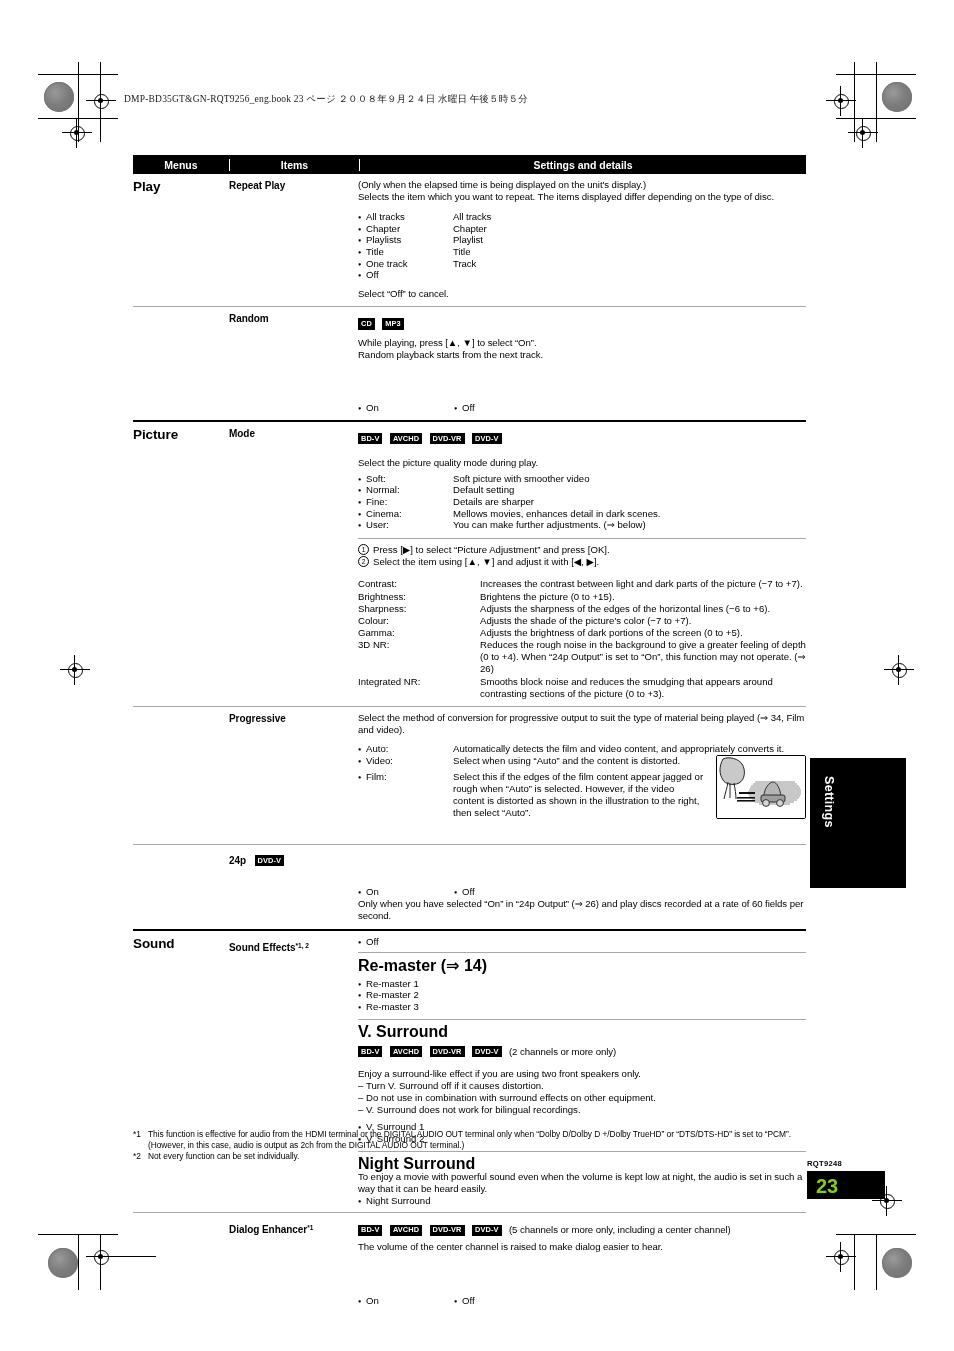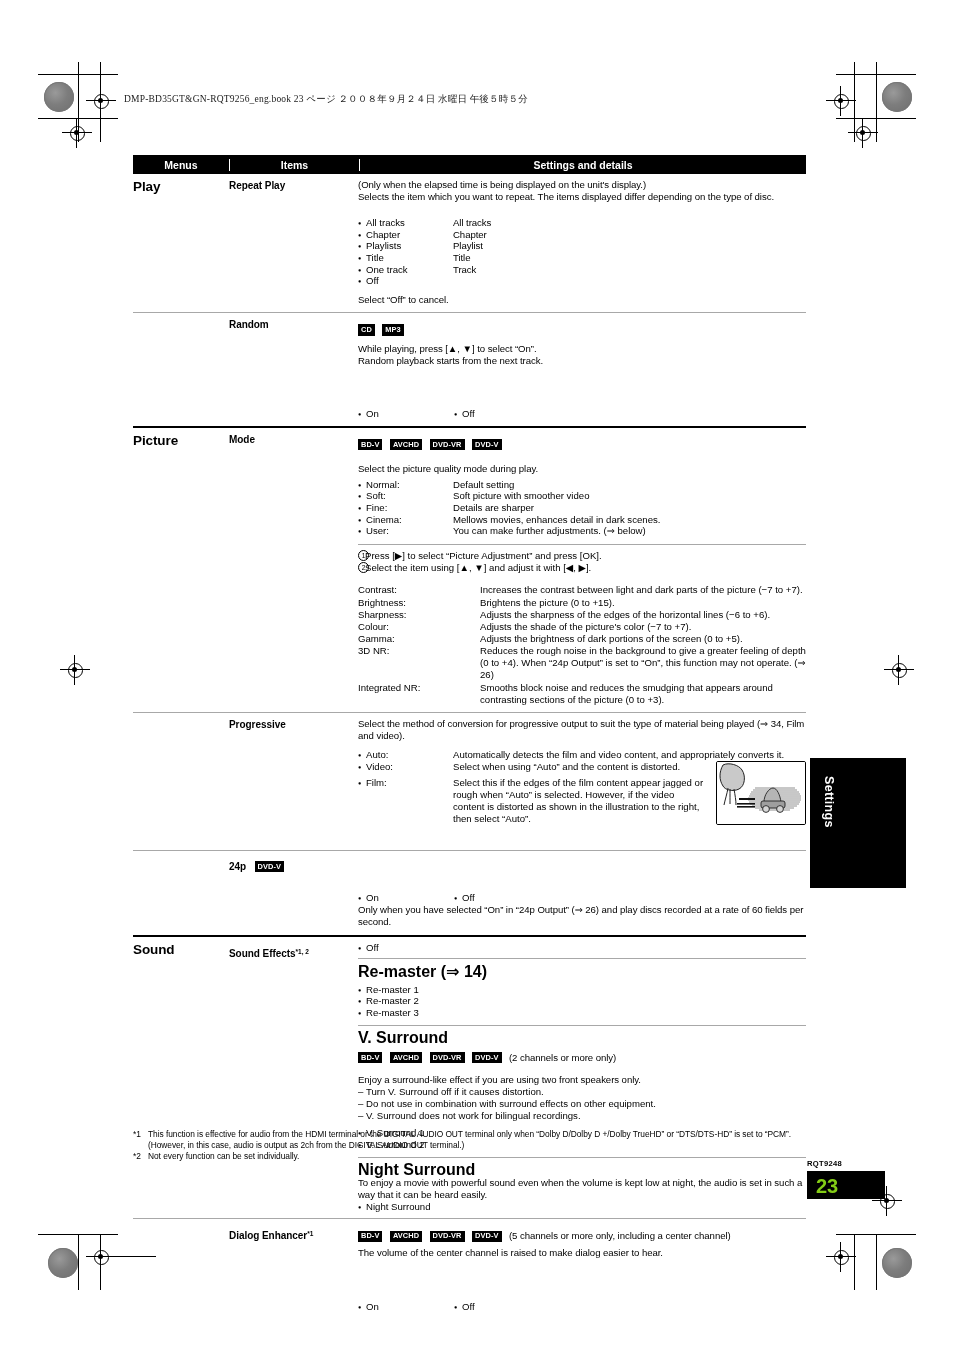--- a/index.html
+++ b/index.html
@@ -50,39 +50,39 @@
   .sub-thin{border-top:1px solid #a8a8a8;margin:5px 0 0 0;}
 
   
   ul.bl{list-style:none;margin:0;padding:0;}
   ul.bl li{font-size:9.6px;line-height:11.6px;position:relative;padding-left:8px;}
   ul.bl li::before{content:"\25CF";position:absolute;left:0;top:0;font-size:5.5px;line-height:12.5px;}
   ul.dash{list-style:none;margin:0;padding:0;}
   ul.dash li{font-size:9.6px;line-height:12.1px;position:relative;padding-left:8px;}
   ul.dash li::before{content:"\2013";position:absolute;left:0;top:0;}
 
-  .two-col{display:flex;margin-top:6px;}
+  .two-col{display:flex;}
   .two-col .lft{width:95px;flex:0 0 95px;}
   .two-col .rgt{flex:1;}
 
   .defrow{display:flex;font-size:9.6px;line-height:12.1px;}
   .defrow .lbl{width:122px;flex:0 0 122px;}
   .defrow .dsc{flex:1;}
 
   .inline-opts{display:flex;}
   .inline-opts .opt{width:88px;font-size:9.6px;line-height:11.6px;position:relative;padding-left:8px;margin-top:36px;}
   .inline-opts .opt::before{content:"\25CF";position:absolute;left:0;top:0;font-size:5.5px;line-height:12.5px;}
 
   
   .badge{display:inline-block;background:#000;color:#fff;font-size:7.4px;
       font-weight:bold;line-height:9.8px;padding:0.6px 3px 0.9px 3px;
       margin-right:3px;vertical-align:1px;letter-spacing:.1px;}
   .badgerow{margin:1px 0 0 0;}
 
-  .numstep{font-size:9.6px;line-height:12.3px;position:relative;padding-left:7px;}
+  .numstep{font-size:9.6px;line-height:12.3px;position:relative;padding-left:15px;}
   .numstep .cn{position:absolute;left:0;top:0.4px;display:inline-block;width:9px;height:9px;
       border:.9px solid #000;border-radius:50%;font-size:6.6px;line-height:9px;text-align:center;}
 
   .subhead{font-size:16px;font-weight:bold;line-height:12.4px;}
 
   
   .illus{position:absolute;right:0;top:48px;width:88px;height:62px;
       border:1.3px solid #000;background:#fff;border-radius:2px;overflow:hidden;}
 
   
@@ -243,22 +243,22 @@
       <div class="badgerow">
         <span class="badge">BD-V</span>
         <span class="badge">AVCHD</span>
         <span class="badge">DVD-VR</span>
         <span class="badge">DVD-V</span>
       </div>
       <div style="height:11px"></div>
       <div class="body-txt">Select the picture quality mode during play.</div>
       <div style="height:4px"></div>
       <ul class="bl">
+        <li><span style="display:inline-block;width:87px">Soft:</span><span>Soft picture with smoother video</span></li>
         <li><span style="display:inline-block;width:87px">Normal:</span><span>Default setting</span></li>
-        <li><span style="display:inline-block;width:87px">Soft:</span><span>Soft picture with smoother video</span></li>
         <li><span style="display:inline-block;width:87px">Fine:</span><span>Details are sharper</span></li>
         <li><span style="display:inline-block;width:87px">Cinema:</span><span>Mellows movies, enhances detail in dark scenes.</span></li>
         <li><span style="display:inline-block;width:87px">User:</span><span>You can make further adjustments. (⇒ below)</span></li>
       </ul>
 
       <div class="sub-thin" style="margin-top:7px"></div>
       <div style="height:5px"></div>
       <div class="numstep"><span class="cn">1</span><span>Press [▶] to select “Picture Adjustment” and press [OK].</span></div>
       <div class="numstep"><span class="cn">2</span><span>Select the item using [▲, ▼] and adjust it with [◀, ▶].</span></div>
       <div style="height:10px"></div>

